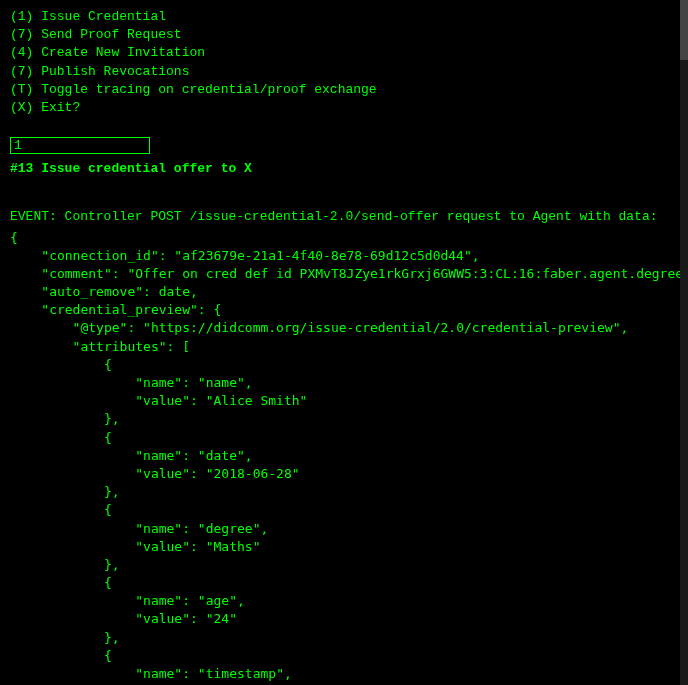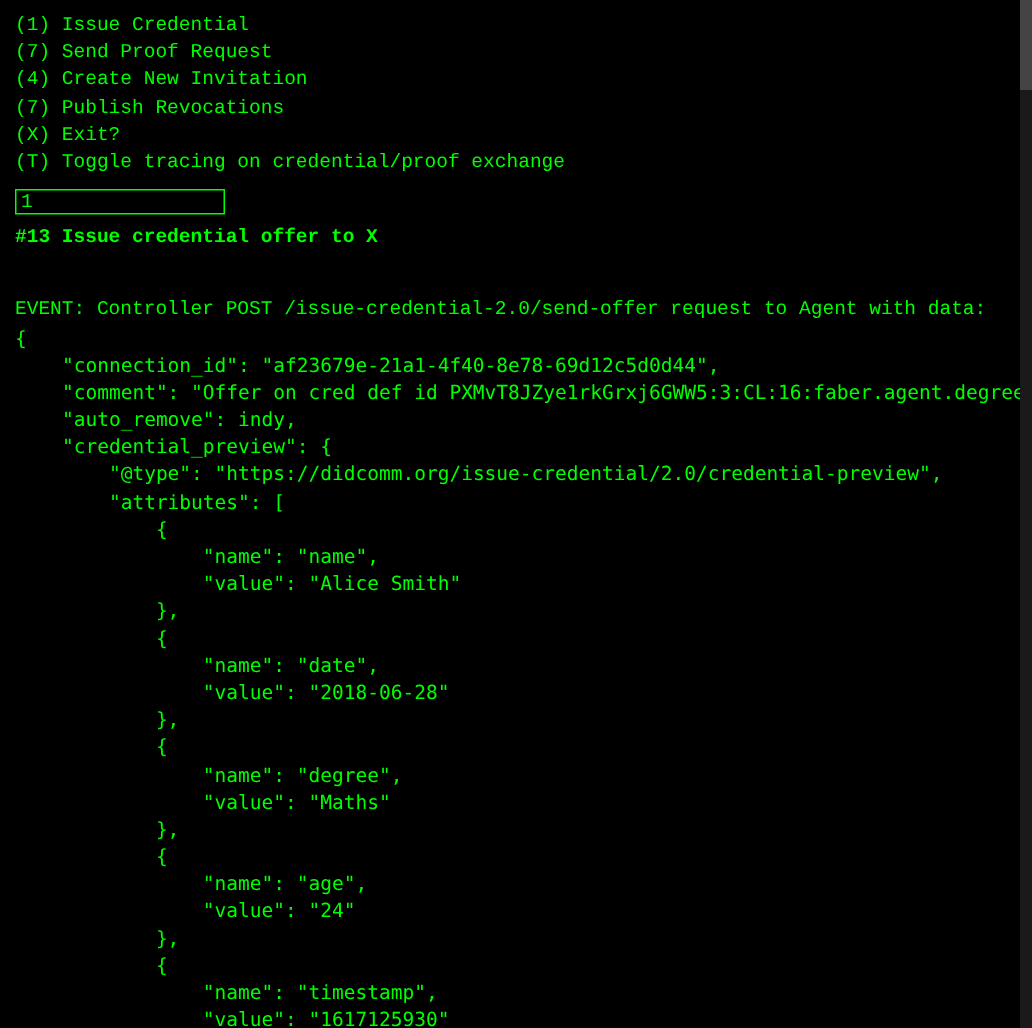--- a/index.html
+++ b/index.html
@@ -14,21 +14,21 @@
       font-family: 'Courier New', Courier, monospace;
       font-size: 13px;
       line-height: 1.4;
       width: 688px;
       min-height: 685px;
       padding: 8px 10px;
       overflow-x: hidden;
     }
 
     .menu-list {
-      margin-bottom: 9px;
+      margin-bottom: 20px;
     }
 
     .menu-item {
       display: block;
       white-space: pre;
     }
 
     .input-line {
       display: flex;
       align-items: center;
@@ -92,37 +92,37 @@
 </head>
 <body>
 
 <div>
 
   <div class="menu-list">
     <span class="menu-item">(1) Issue Credential</span>
     <span class="menu-item">(7) Send Proof Request</span>
     <span class="menu-item">(4) Create New Invitation</span>
     <span class="menu-item">(7) Publish Revocations</span>
+    <span class="menu-item">(T) Toggle tracing on credential/proof exchange</span>
     <span class="menu-item">(X) Exit?</span>
-    <span class="menu-item">(T) Toggle tracing on credential/proof exchange</span>
   </div>
 
   <div class="input-line">
     <input class="input-box" type="text" value="1" style="">
     <span class="input-cursor"> </span>
   </div>
 
   <div class="section-title">#13 Issue credential offer to X</div>
 
   <div class="event-line">EVENT: Controller POST /issue-credential-2.0/send-offer request to Agent with data:</div>
 
   <pre class="json-block">{
     "connection_id": "<span>af23679e-21a1-4f40-8e78-69d12c5d0d44</span>",
     "comment": "<span>Offer on cred def id PXMvT8JZye1rkGrxj6GWW5:3:CL:16:faber.agent.degree_schema</span>",
-    "auto_remove": <span>indy,</span>
+    "auto_remove": <span>date,</span>
     "credential_preview": {
         "@type": "<span>https://didcomm.org/issue-credential/2.0/credential-preview</span>",
         "attributes": [
             {
                 "name": "<span>name</span>",
                 "value": "<span>Alice Smith</span>"
             },
             {
                 "name": "<span>date</span>",
                 "value": "<span>2018-06-28</span>"

